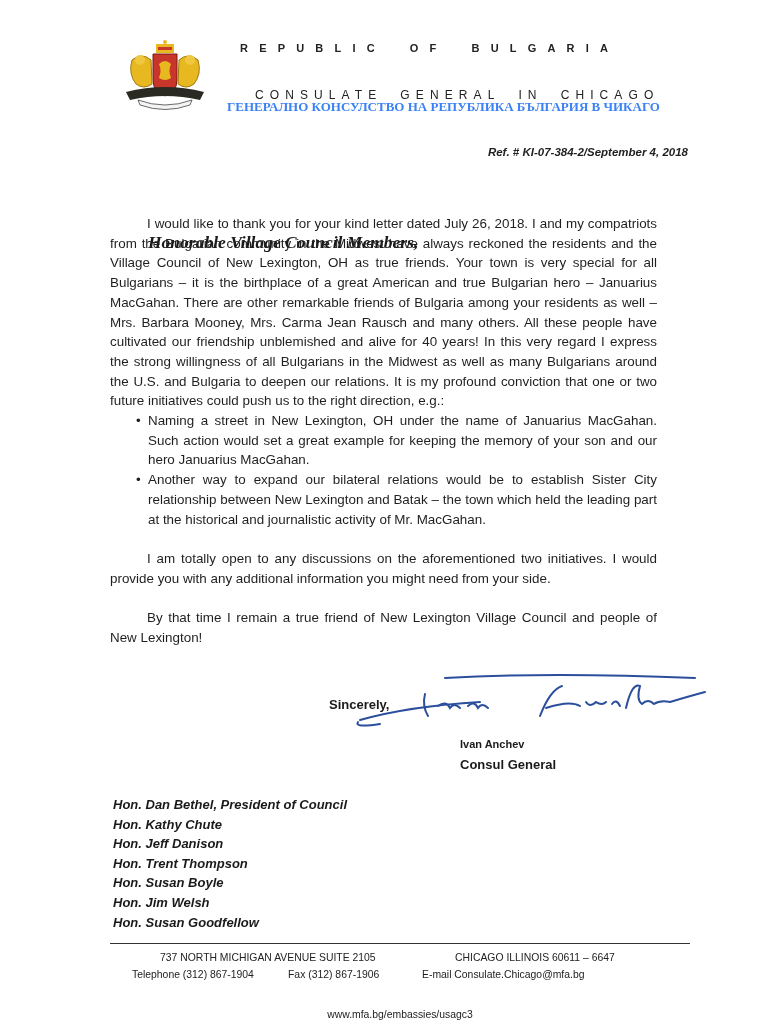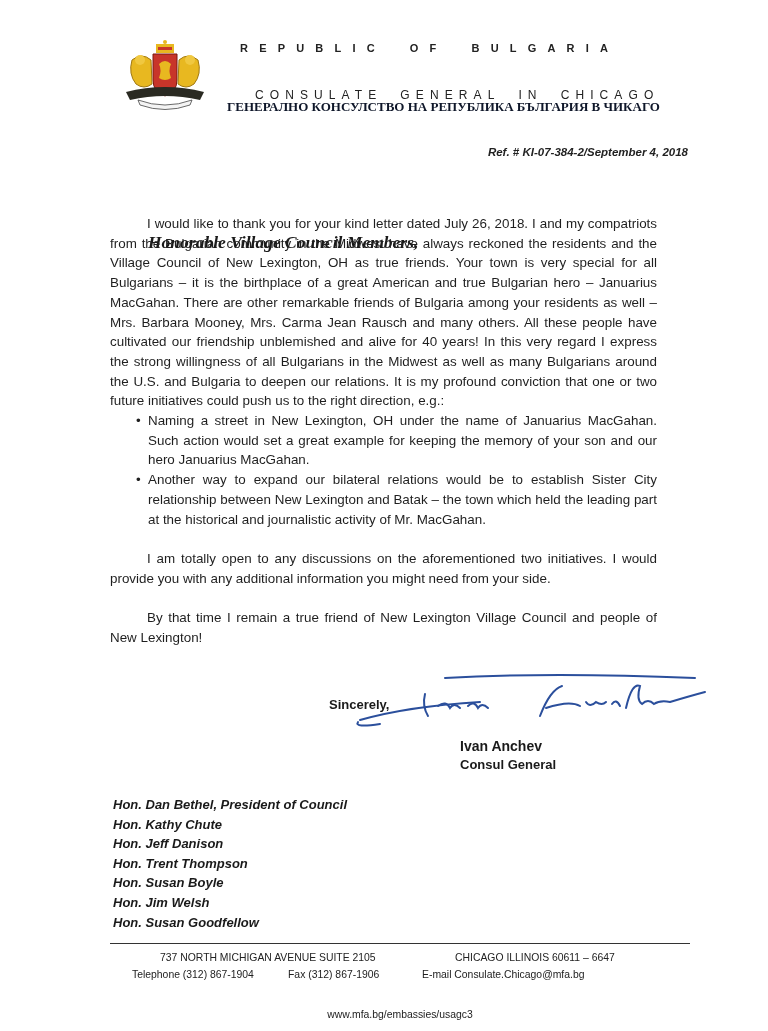--- a/index.html
+++ b/index.html
@@ -3,33 +3,33 @@
   <meta charset="utf-8">
   <style>
     html, body { margin: 0; padding: 0; background: #ffffff; }
     body { width: 768px; height: 1031px; position: relative; overflow: hidden; color: #1a1a1a; font-family: "Liberation Sans", sans-serif; }
     .abs { position: absolute; }
     .coat { left: 120px; top: 38px; width: 90px; height: 76px; }
     .hdr1 { left: 240px; top: 42px; font-size: 11px; letter-spacing: 11.2px; white-space: nowrap; color: #222; font-weight: bold; }
     .hdr1 .gap { display: inline-block; width: 24px; }
     .hdr2 { left: 255px; top: 68px; font-size: 12px; letter-spacing: 6.1px; white-space: nowrap; color: #222; margin-top: 20px; }
     .hdr2 .gap { display: inline-block; width: 18px; }
-    .hdr3 { left: 227px; top: 99px; font-family: "Liberation Serif", serif; font-weight: bold; font-size: 13px; white-space: nowrap; color: #0f172a; }
+    .hdr3 { left: 227px; top: 99px; font-family: "Liberation Serif", serif; font-weight: bold; font-size: 13px; white-space: nowrap; color: #3b82f6; }
     .ref { right: 80px; top: 146px; font-weight: bold; font-style: italic; font-size: 11.5px; color: #222; white-space: nowrap; }
     .salutation { left: 148px; top: 193px; font-family: "Liberation Serif", serif; font-style: italic; font-weight: bold; font-size: 17.5px; color: #1a1a1a; margin-top: 39px; }
     .body { left: 110px; top: 214px; width: 547px; font-size: 13.4px; line-height: 19.7px; text-align: justify; color: #1f1f1f; }
     .body p { margin: 0; }
     .indent { text-indent: 37px; }
     .bullets { margin: 0; padding: 0; list-style: none; }
     .bullets li { position: relative; padding-left: 38px; }
     .bullets li .dot { position: absolute; left: 26px; top: 0; }
     .spacer { height: 19.7px; }
     .sig-label { left: 329px; top: 697px; font-weight: bold; font-size: 13px; }
     .signature { left: 350px; top: 672px; width: 360px; height: 62px; }
-    .signer-name { left: 460px; top: 738px; font-weight: bold; font-size: 14px; }
+    .signer-name { left: 460px; top: 738px; font-weight: bold; font-size: 11px; }
     .signer-title { left: 460px; top: 757px; font-weight: bold; font-size: 13px; }
     .recipients { left: 113px; top: 795px; font-weight: bold; font-style: italic; font-size: 13px; line-height: 19.6px; margin: 0; padding: 0; list-style: none; }
     .footer-rule { left: 110px; top: 943px; width: 580px; height: 1px; background: #333; }
     .footer { left: 110px; top: 950px; width: 580px; font-size: 10.4px; line-height: 16.5px; color: #222; }
     .frow { position: relative; height: 16.5px; white-space: nowrap; }
     .frow span { position: absolute; top: 0; }
     .fcenter { text-align: center; }
   </style>
 </head>
 <body>

